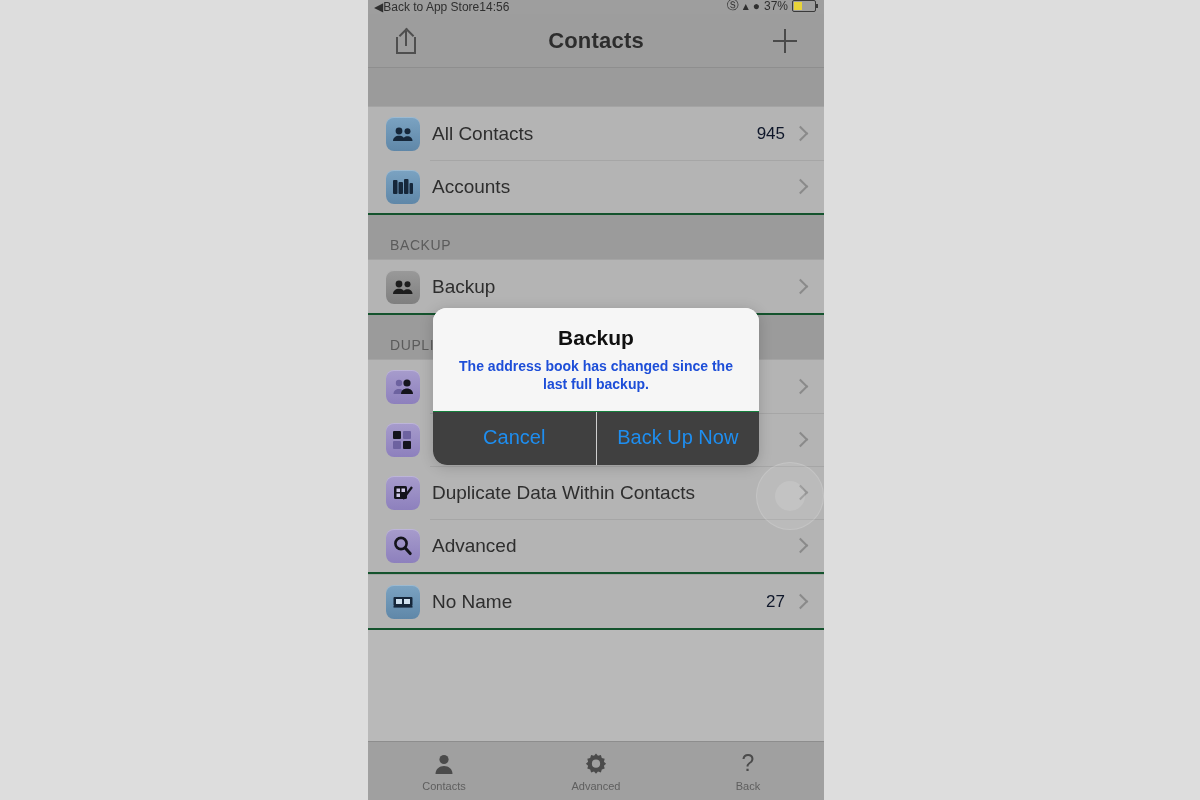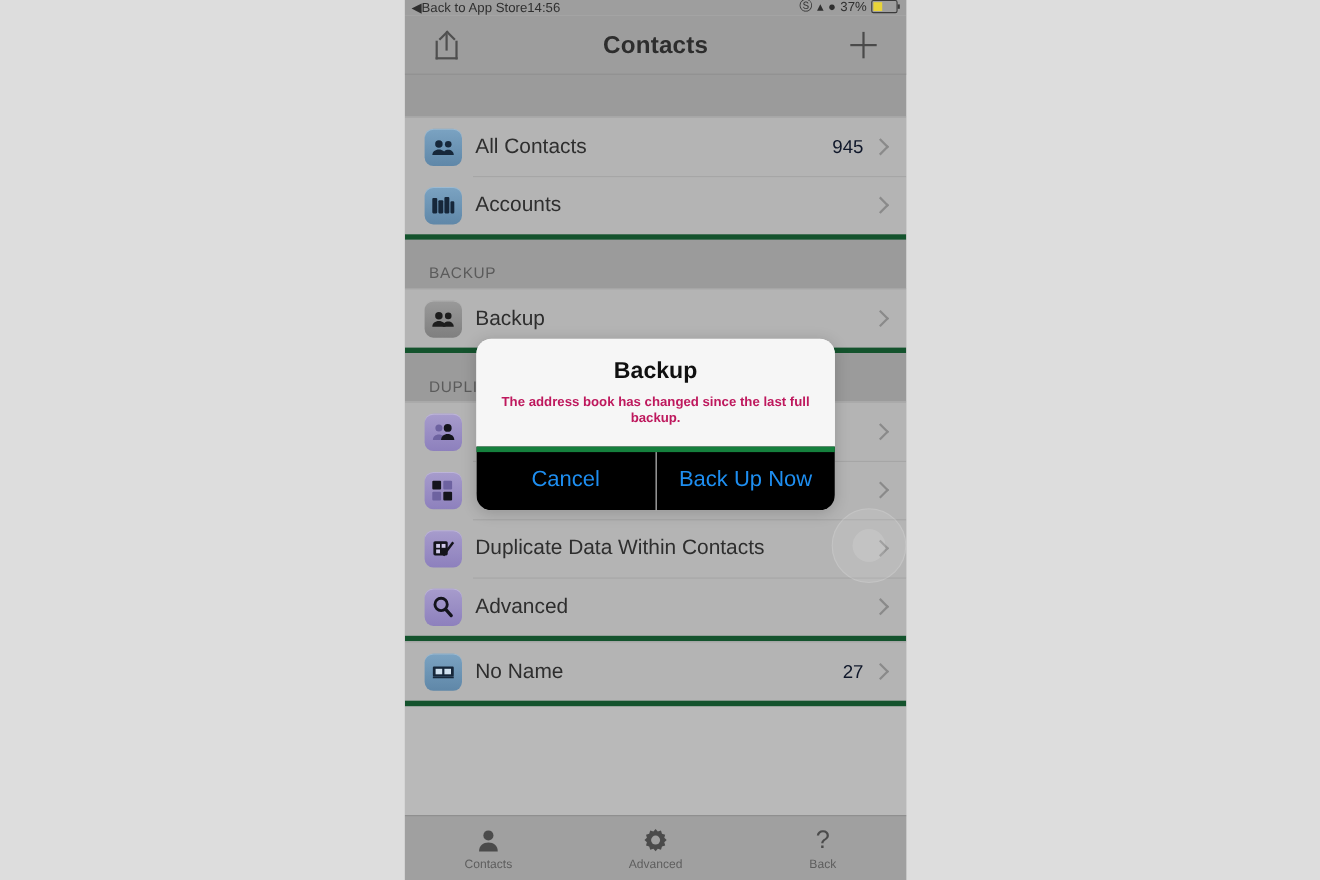--- a/index.html
+++ b/index.html
@@ -87,21 +87,21 @@
     overflow: hidden;
   }
   .gap { height: 38px; background: #9b9b9b; }
   .section-hdr {
     height: 44px; background: #9b9b9b;
     display: flex; align-items: flex-end;
     padding: 0 0 6px 22px;
     font-size: 14px; letter-spacing: 0.6px; color: #5b5b5b;
     box-sizing: border-box;
   }
-  .group { background: #b4b4b4; border-top: 1px solid #a4a4a4; border-bottom: 5px solid #14532d; }
+  .group { background: #b4b4b4; border-top: 1px solid #a4a4a4; border-bottom: 2px solid #14532d; }
   .row {
     height: 53px; display: flex; align-items: center;
     padding: 0 14px 0 18px; box-sizing: border-box;
     position: relative;
   }
   .row + .row::before {
     content: ""; position: absolute; left: 62px; right: 0; top: 0; height: 1px; background: #a6a6a6;
   }
   .row .app-ico {
     width: 34px; height: 34px; border-radius: 8px;
@@ -140,22 +140,22 @@
     left: 433px; top: 308px;
     width: 326px;
     background: #f4f4f4;
     border-radius: 14px;
     box-shadow: 0 2px 14px rgba(0,0,0,0.18);
     overflow: hidden;
     z-index: 30;
   }
   .alert-body { padding: 18px 20px 18px; text-align: center; background: #f6f6f6; }
   .alert-title { font-size: 21px; font-weight: bold; color: #101010; margin-bottom: 8px; }
-  .alert-msg { font-size: 12px; color: #be185d; line-height: 1.25; font-weight: bold; }
-  .alert-actions { display: flex; border-top: 5px solid #15803d; background: #000000; }
+  .alert-msg { font-size: 14px; color: #1d4ed8; line-height: 1.25; font-weight: bold; }
+  .alert-actions { display: flex; border-top: 1px solid #15803d; background: #404040; }
   .alert-btn {
     flex: 1; text-align: center;
     padding: 14px 4px 16px;
     font-size: 20px; color: #1e8ef0;
   }
   .alert-btn + .alert-btn { border-left: 1px solid #cfcfcf; }
 
   
   .assistive {
     position: absolute; left: 756px; top: 462px;

